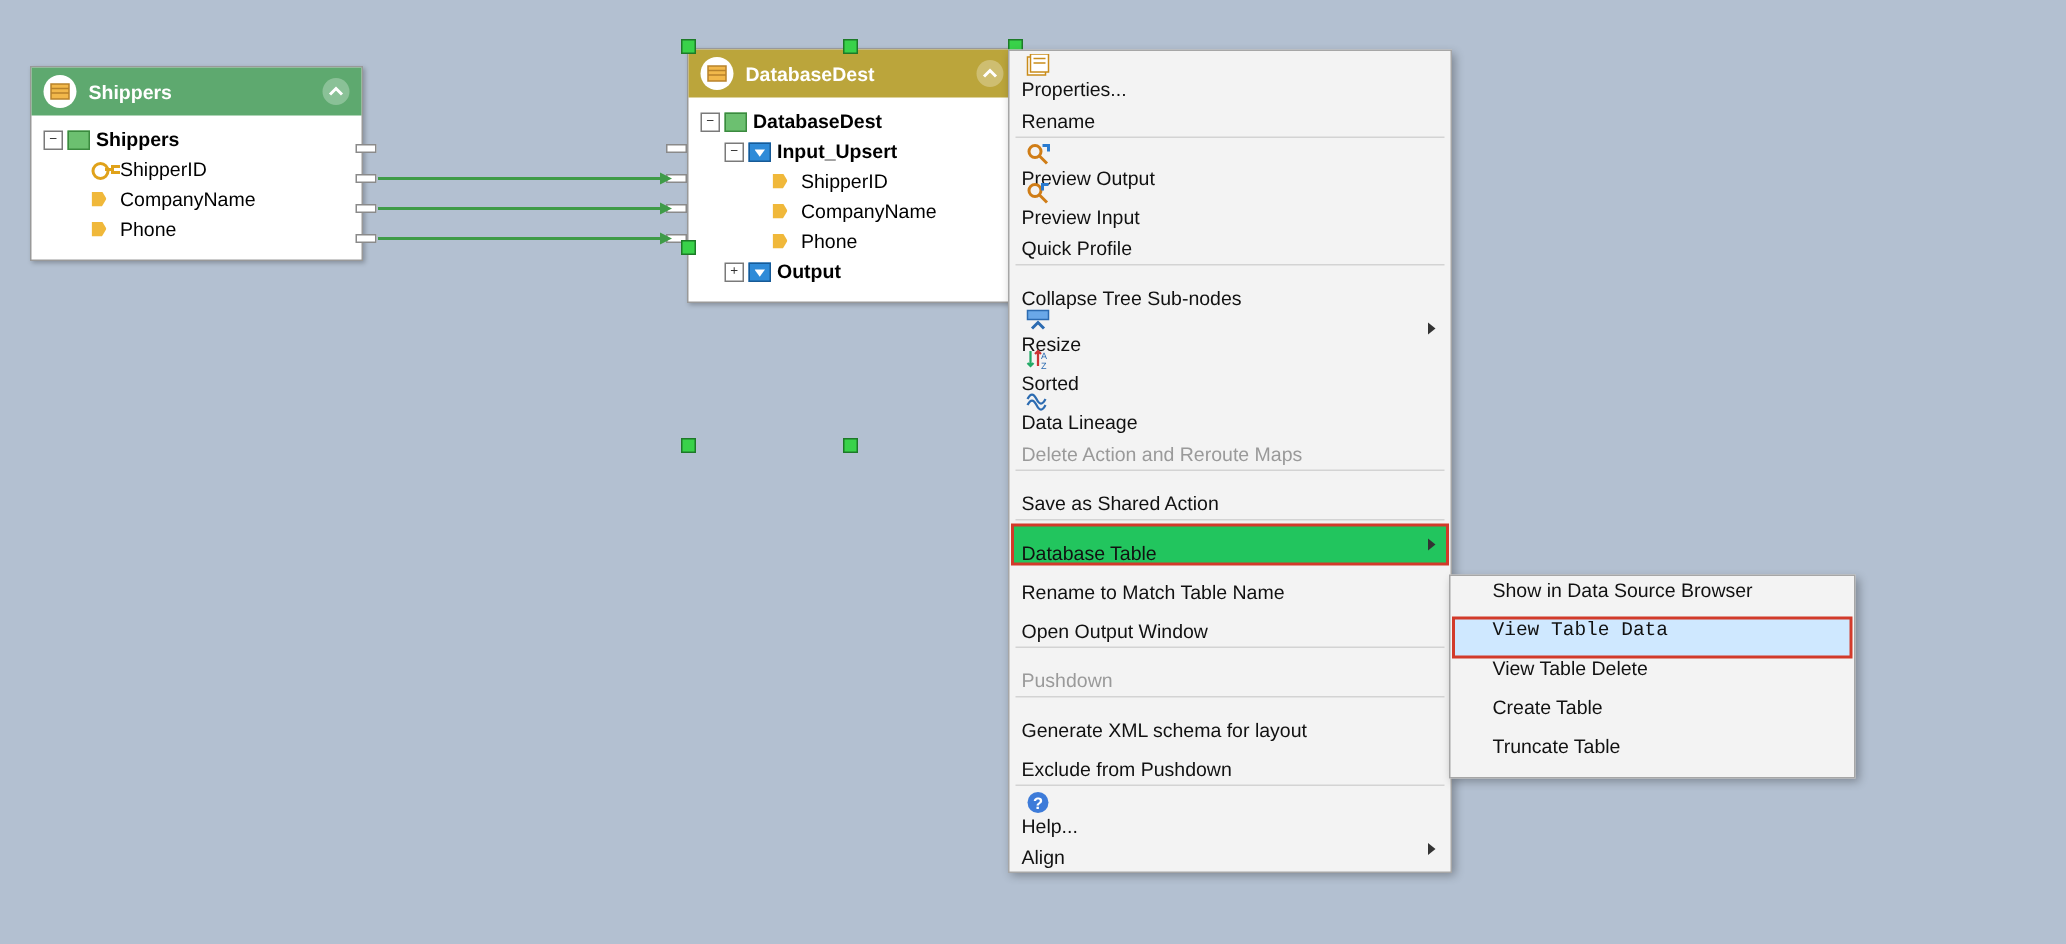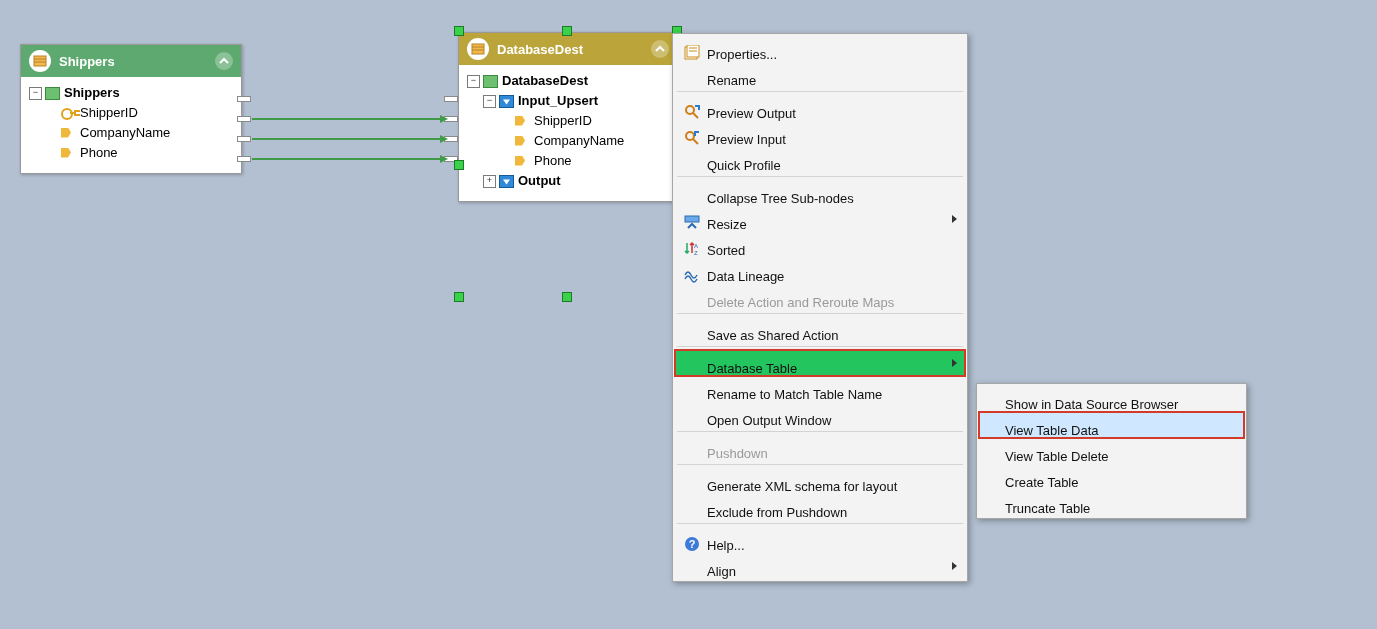--- a/index.html
+++ b/index.html
@@ -128,25 +128,26 @@
   
   .menu {
     position: absolute;
     background: #f3f3f3;
     border: 1px solid #a6a6a6;
     box-shadow: 2px 2px 6px rgba(0,0,0,.3);
     padding: 2px 2px;
   }
   .menu-item {
     display: flex;
-    align-items: flex-end;
+    align-items: flex-start;
     height: 26px;
     padding: 0 28px 0 6px;
     color: #111;
     position: relative;
+    flex-direction: column;
   }
   .menu-item .icon-slot{
     width: 22px; height: 18px;
     display:flex;align-items:center;justify-content:center;
     margin-right:4px;
   }
   .menu-item.disabled { color: #9a9a9a; }
   .menu-item.sep {
     height: 1px;
     margin: 3px 2px;
@@ -159,28 +160,28 @@
     outline-offset: -1px;
   }
   .submenu-arrow{
     position:absolute; right:8px; top:50%; transform:translateY(-50%);
     width:0;height:0;border-top:4px solid transparent;border-bottom:4px solid transparent;border-left:5px solid #333;
   }
   .menu-item.hl-sub{
     background:#cfe8ff;
     outline: 2px solid #d23a2a;
     outline-offset: -1px;
+    font-family: Liberation Mono, monospace;
   }
   .submenu {
     position:absolute;
     background:#f3f3f3;
     border:1px solid #a6a6a6;
     box-shadow:2px 2px 6px rgba(0,0,0,.3);
     padding:2px 2px;
-    margin-left:10px;
   }
   .submenu .menu-item{ padding:0 22px 0 26px; }
   .submenu .menu-item.hl-sub{ background:#cfe8ff; outline:2px solid #d23a2a; outline-offset:-1px;}
 
   
   svg{display:block}
 </style>
 </head>
 <body>
 

